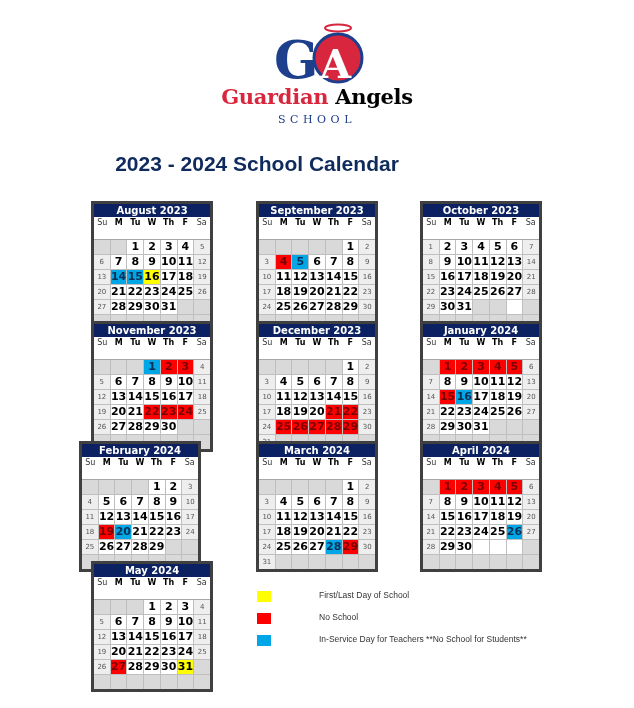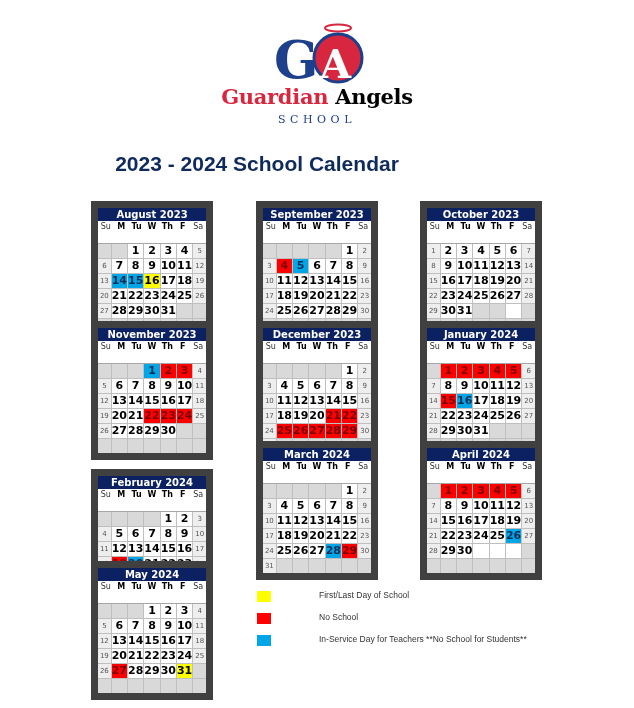--- a/index.html
+++ b/index.html
@@ -13,21 +13,21 @@
       font-family: "DejaVu Serif", serif; font-weight: bold; font-size: 21px; letter-spacing: -0.3px; }
     .logo-name .g { color: #d7263d; }
     .logo-name .a { color: #000000; }
     .logo-sub { position: absolute; left: 0; width: 634px; top: 113px; text-align: center;
       font-family: "DejaVu Serif", serif; font-size: 11px; letter-spacing: 4.5px; color: #1d3f8c; }
 
     .page-title { position: absolute; left: 0; width: 514px; top: 152px; text-align: center;
       font-family: "Liberation Sans", sans-serif; font-weight: bold; font-size: 21px; color: #0f2a5c; }
 
     
-    .cal { position: absolute; width: 122px; border: 7px solid #404040; background: #d9d9d9; }
+    .cal { position: absolute; width: 122px; border: 3px solid #404040; background: #d9d9d9; }
     .cal-head { height: 13px; background: #0b2161; color: #ffffff; text-align: center;
       font-size: 10px; font-weight: bold; line-height: 13px; font-family: "DejaVu Sans", sans-serif; }
     .dow { display: grid; grid-template-columns: repeat(7, 1fr); height: 23px; background: #ffffff;
       border-bottom: 1px solid #a6a6a6; }
     .dow span { font-size: 8px; line-height: 11px; text-align: center; color: #333; font-family: "DejaVu Sans", sans-serif; }
     .dow span.wk { font-weight: bold; color: #000; }
     .grid { display: grid; grid-template-columns: repeat(7, 1fr); grid-auto-rows: 14px; gap: 1px; background: #bfbfbf; }
     .cell { background: #d9d9d9; font-family: "DejaVu Sans", sans-serif; text-align: center; line-height: 14px; }
     .cell.wd { background: #ffffff; font-weight: bold; font-size: 11px; color: #000; }
     .cell.we { background: #eeeeee; font-size: 7px; color: #555; }
@@ -392,21 +392,21 @@
         <div class="cell"></div>
         <div class="cell"></div>
         <div class="cell"></div>
         <div class="cell"></div>
         <div class="cell"></div>
         <div class="cell"></div>
         <div class="cell"></div>
         <div class="cell"></div>
       </div>
     </div>
-    <div class="cal" style="left: 91px; top: 441px; margin-top: 28px;">
+    <div class="cal" style="left: 79px; top: 441px;">
       <div class="cal-head">February 2024</div>
       <div class="dow">
         <span>Su</span>
         <span class="wk">M</span>
         <span class="wk">Tu</span>
         <span class="wk">W</span>
         <span class="wk">Th</span>
         <span class="wk">F</span>
         <span>Sa</span>
       </div>

